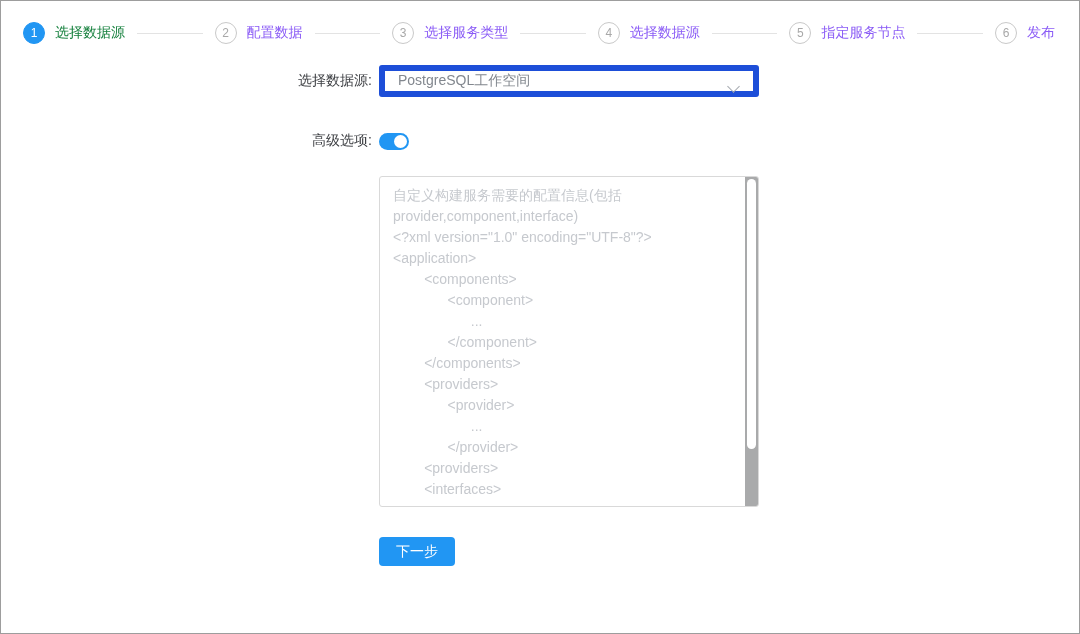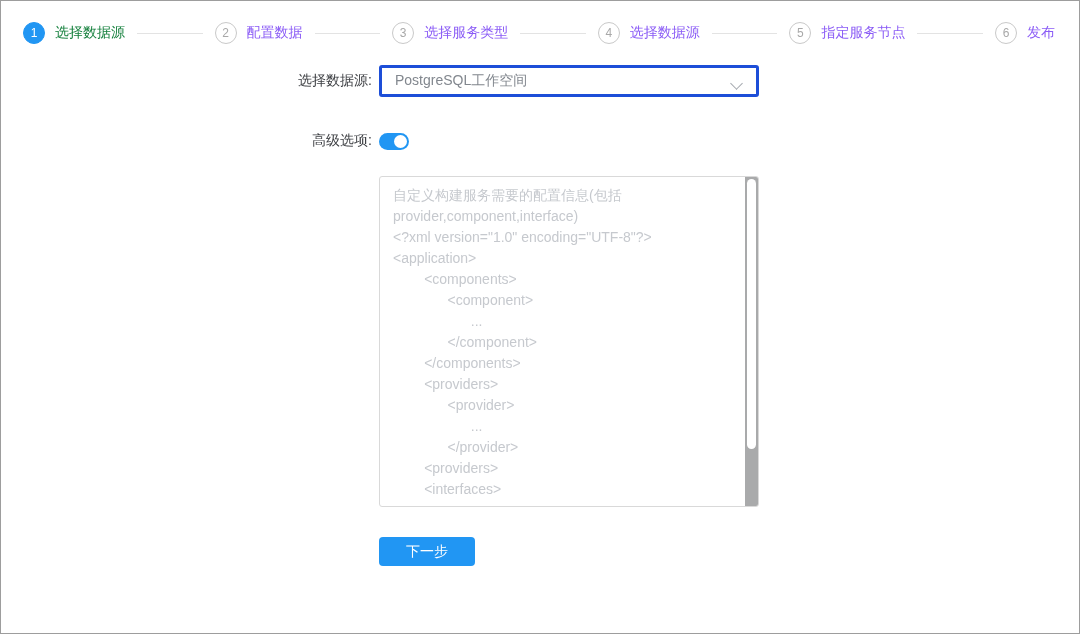--- a/index.html
+++ b/index.html
@@ -50,21 +50,21 @@
     color: #3d3f43;
     margin-right: 7px;
     flex: none;
   }
   .row-datasource { margin-bottom: 35px; }
   .row-advanced  { margin-bottom: 26px; }
   .row-config    { align-items: flex-start; margin-bottom: 30px; }
 
   .select-box {
     width: 380px; height: 32px;
-    border: 3px solid #1d4ed8;
+    border: 6px solid #1d4ed8;
     border-radius: 3px;
     background: #fff;
     position: relative;
     display: flex; align-items: center;
     padding: 0 30px 0 13px;
     cursor: pointer;
   }
   .select-value { font-size: 14px; color: #82878e; }
   .chevron {
     position: absolute; right: 15px; top: 11px;
@@ -117,21 +117,21 @@
   }
   .scrollbar-thumb {
     position: absolute; top: 2px; left: 2px;
     width: 9px; height: 82%;
     background: #ffffff;
     border-radius: 5px;
   }
 
   .next-btn {
     margin-left: 378px;
-    width: 96px; height: 29px;
+    width: 76px; height: 29px;
     background: var(--accent);
     color: #ffffff;
     font-size: 14px;
     font-family: "Liberation Sans", "DejaVu Sans", sans-serif;
     border: none;
     border-radius: 4px;
     cursor: pointer;
     display: flex; align-items: center; justify-content: center;
   }
 </style>

